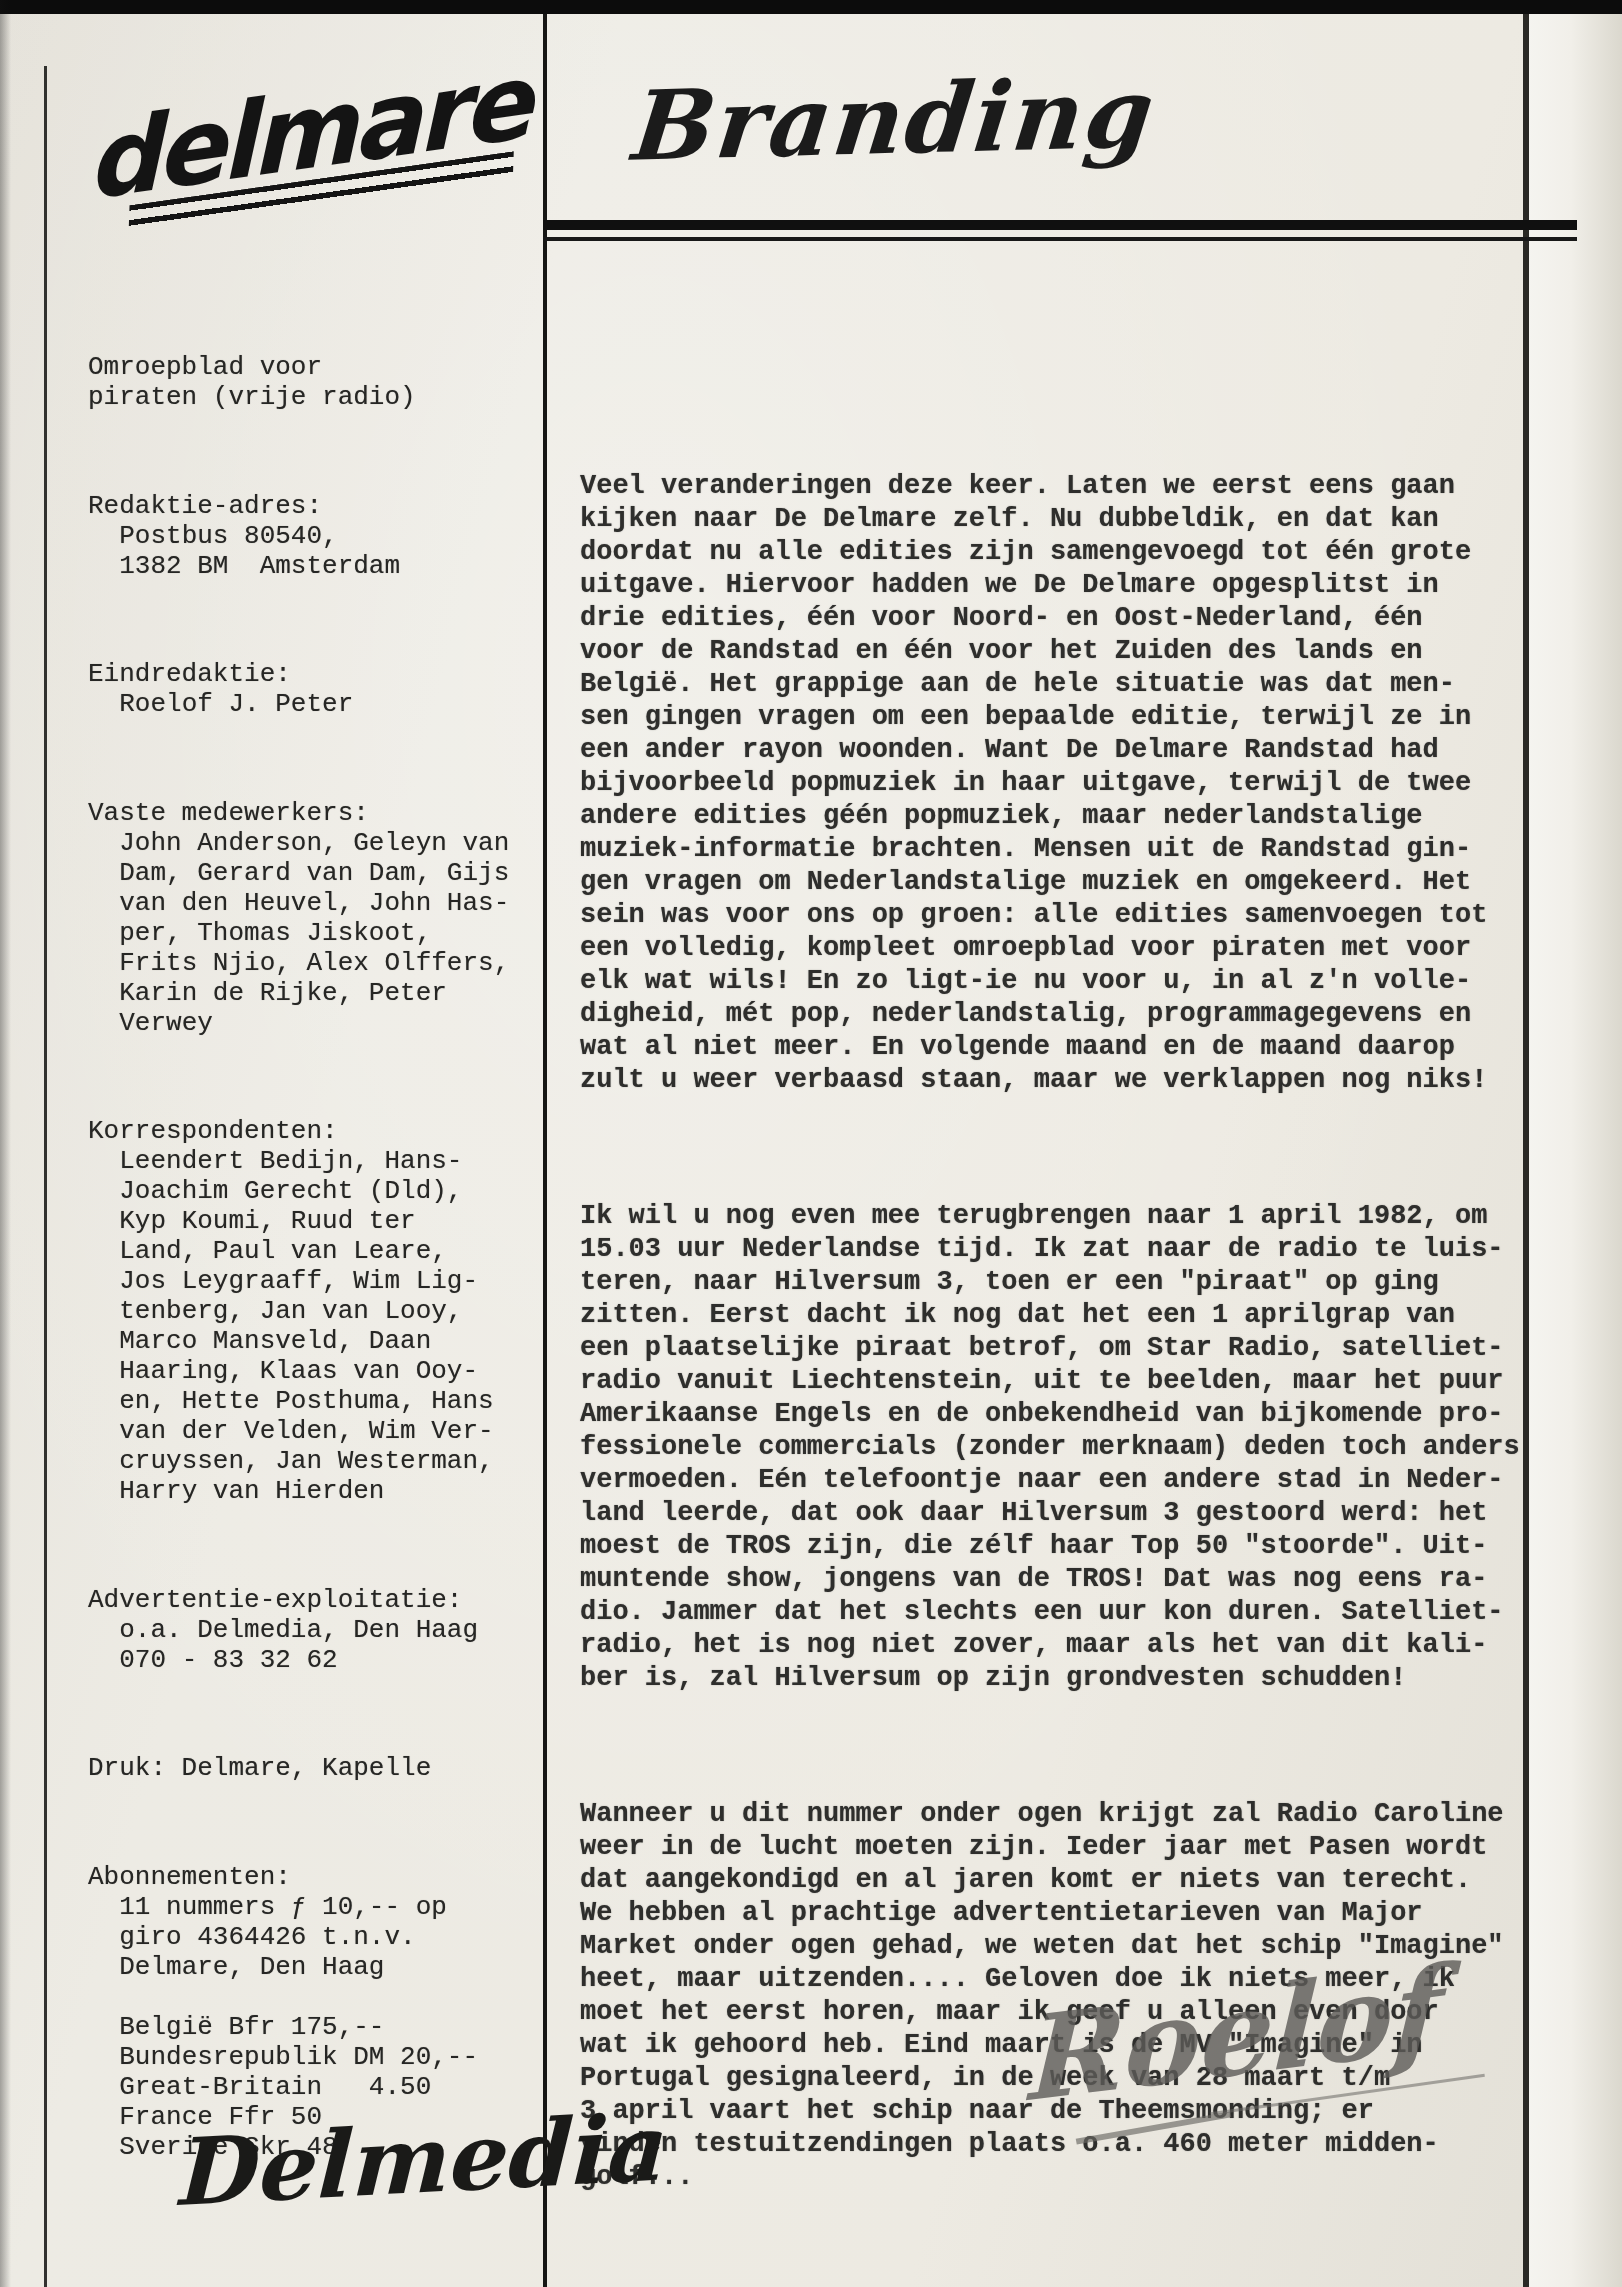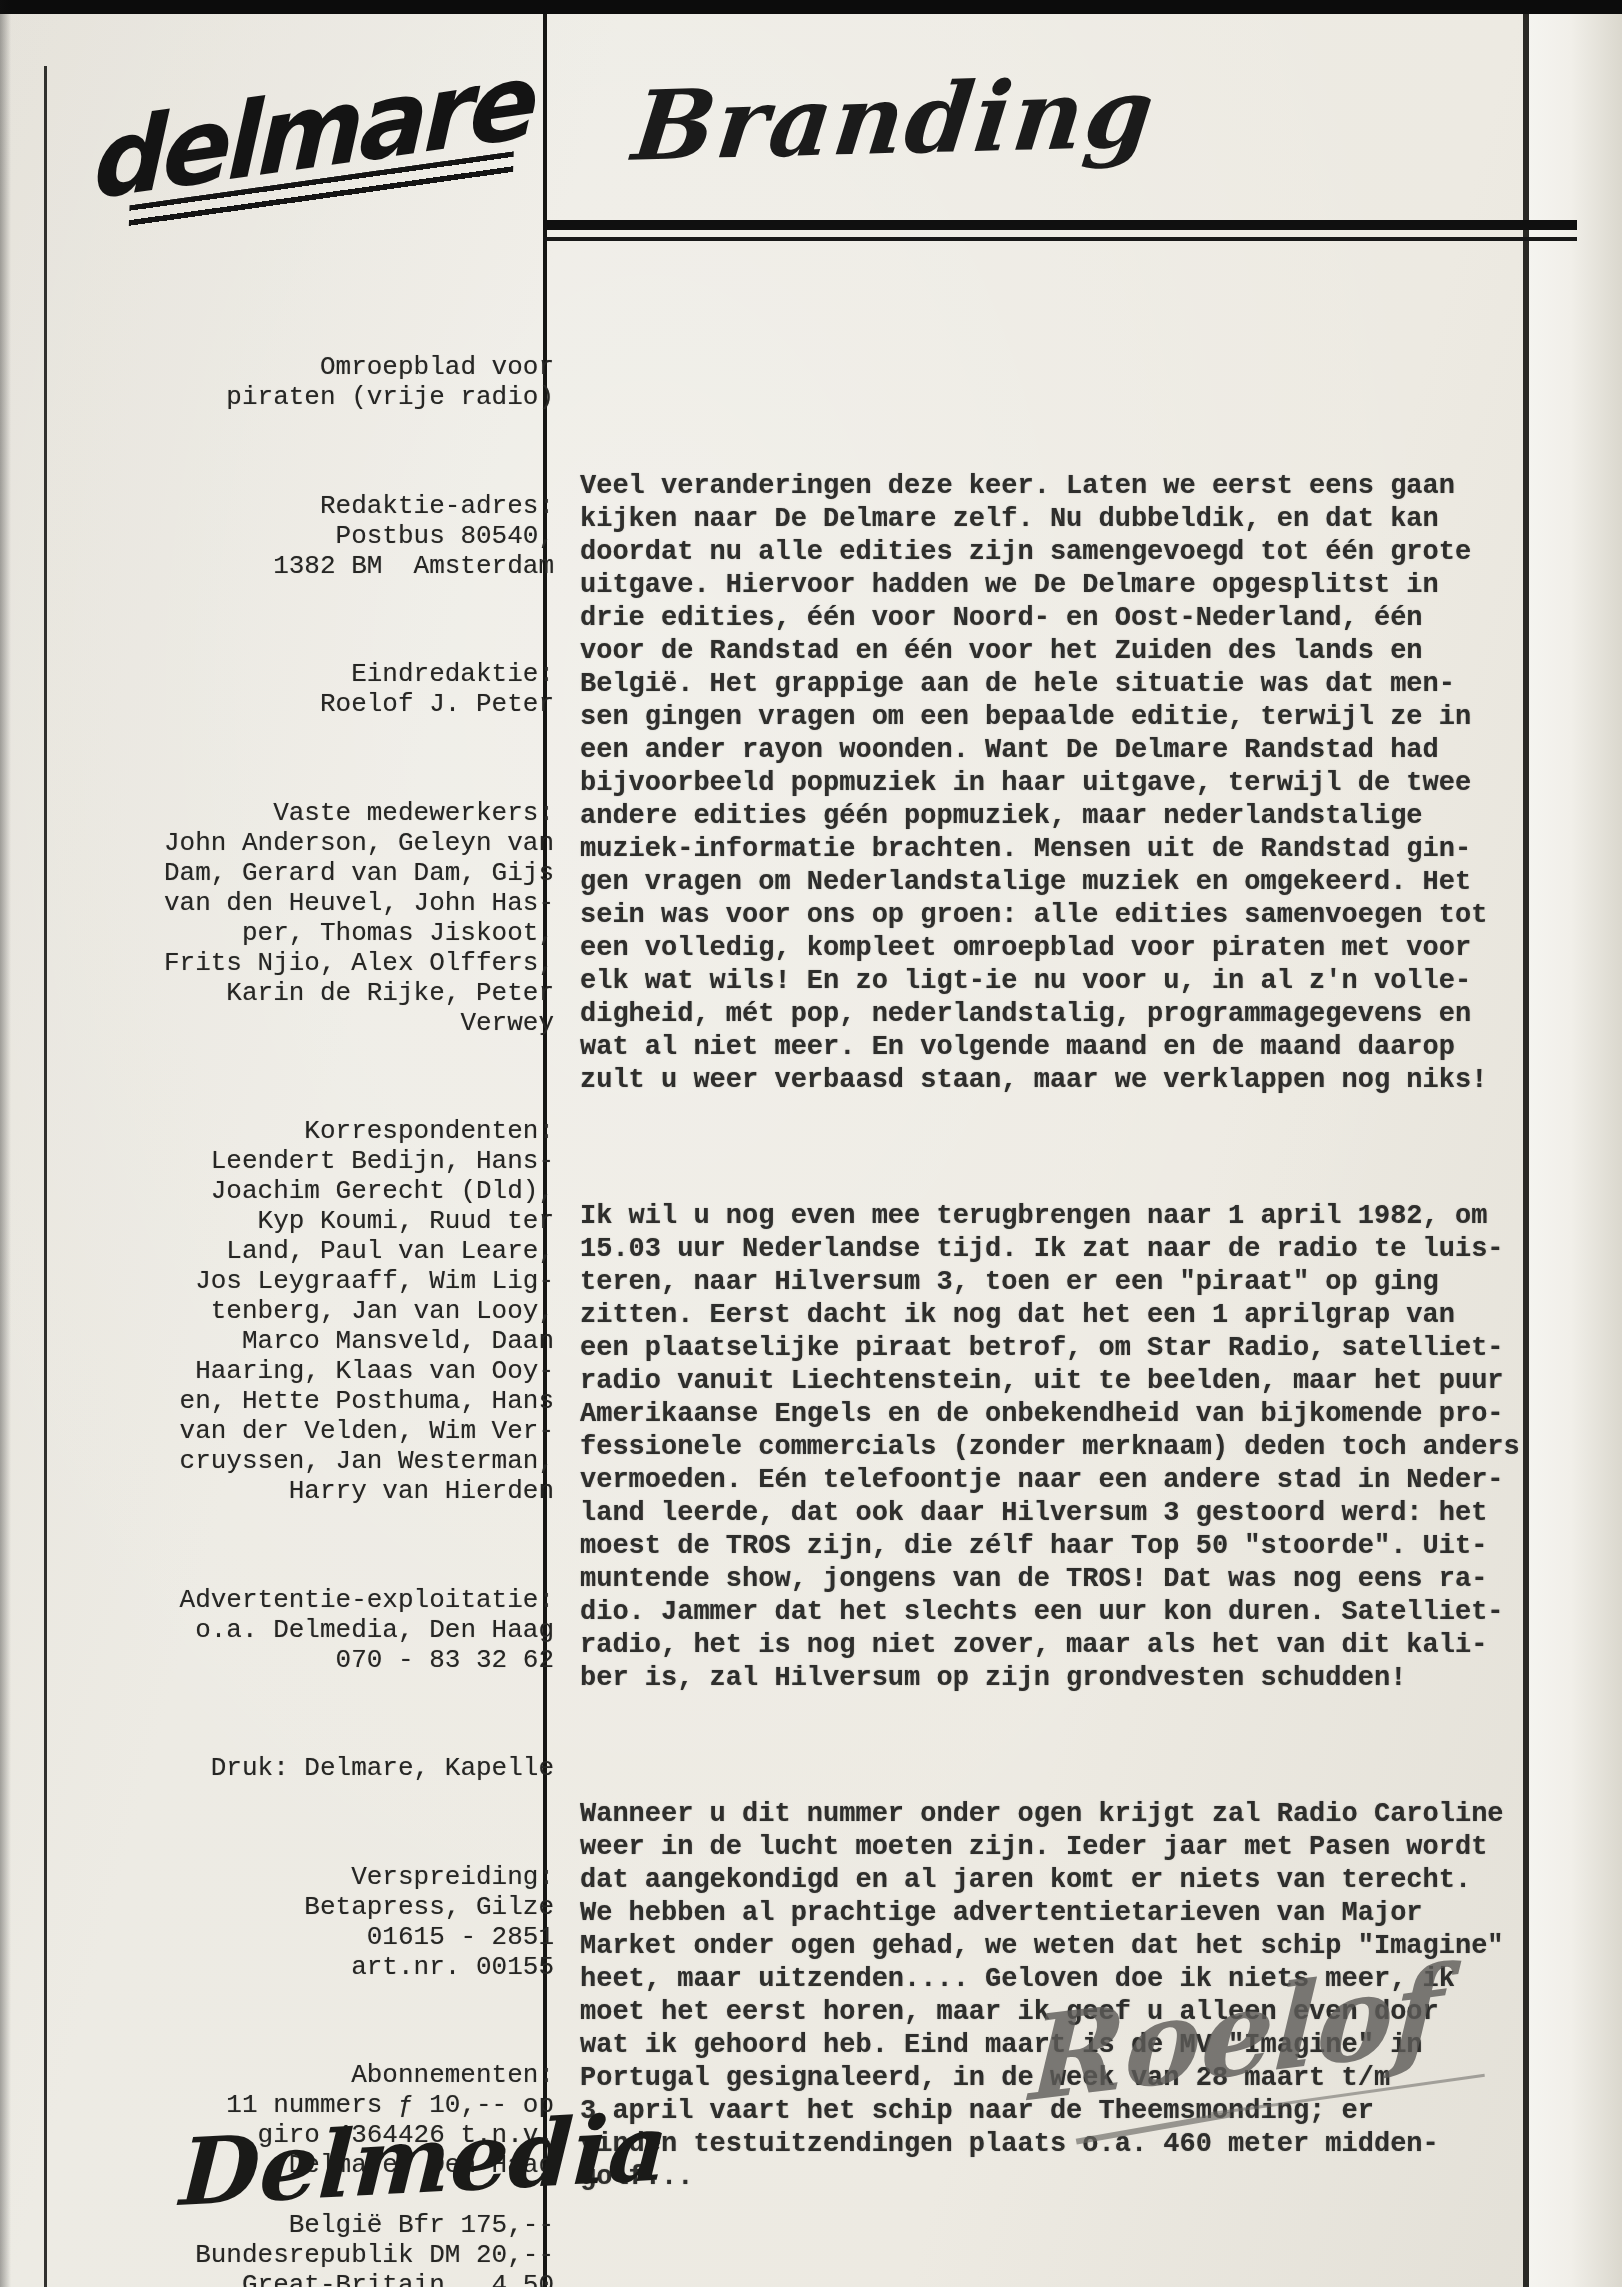--- a/index.html
+++ b/index.html
@@ -43,21 +43,21 @@
     font-size:96px;color:#1b1b1b;
     transform:skewX(-8deg) rotate(-1.5deg);
     letter-spacing:1.8px;
   }
   .left-col{
     position:absolute;left:88px;top:292px;width:466px;
     font-size:26px;line-height:30px;color:#262624;
     white-space:pre-wrap;
     text-shadow:0 0 0.9px rgba(38,38,36,.4);
   }
-  .left-col .sec{margin:0 0 18.5px 0;text-align:right;}
+  .left-col .sec{margin:0 0 18.5px 0;}
   .right-col{
     position:absolute;left:580px;top:404px;width:965px;
     font-size:27px;line-height:33px;color:#2e2e2c;
     white-space:pre-wrap;
     text-shadow:0 0 1.2px rgba(46,46,44,.5);
   }
   .right-col p{margin:0 0 37px 0;font-weight:bold;}
   .delmedia-logo{
     position:absolute;left:180px;top:2106px;
     font-family:"DejaVu Serif", serif;
@@ -130,24 +130,20 @@
   Marco Mansveld, Daan
   Haaring, Klaas van Ooy-
   en, Hette Posthuma, Hans
   van der Velden, Wim Ver-
   cruyssen, Jan Westerman,
   Harry van Hierden</div>
     <div class="sec">Advertentie-exploitatie:
   o.a. Delmedia, Den Haag
   070 - 83 32 62</div>
     <div class="sec">Druk: Delmare, Kapelle</div>
-    <div class="sec">Verspreiding:
-  Betapress, Gilze
-  01615 - 2851
-  art.nr. 00155</div>
     <div class="sec">Abonnementen:
   11 nummers ƒ 10,-- op
   giro 4364426 t.n.v.
   Delmare, Den Haag
 
   België Bfr 175,--
   Bundesrepublik DM 20,--
   Great-Britain   4.50
   France Ffr 50
   Sverige Skr 48</div>

